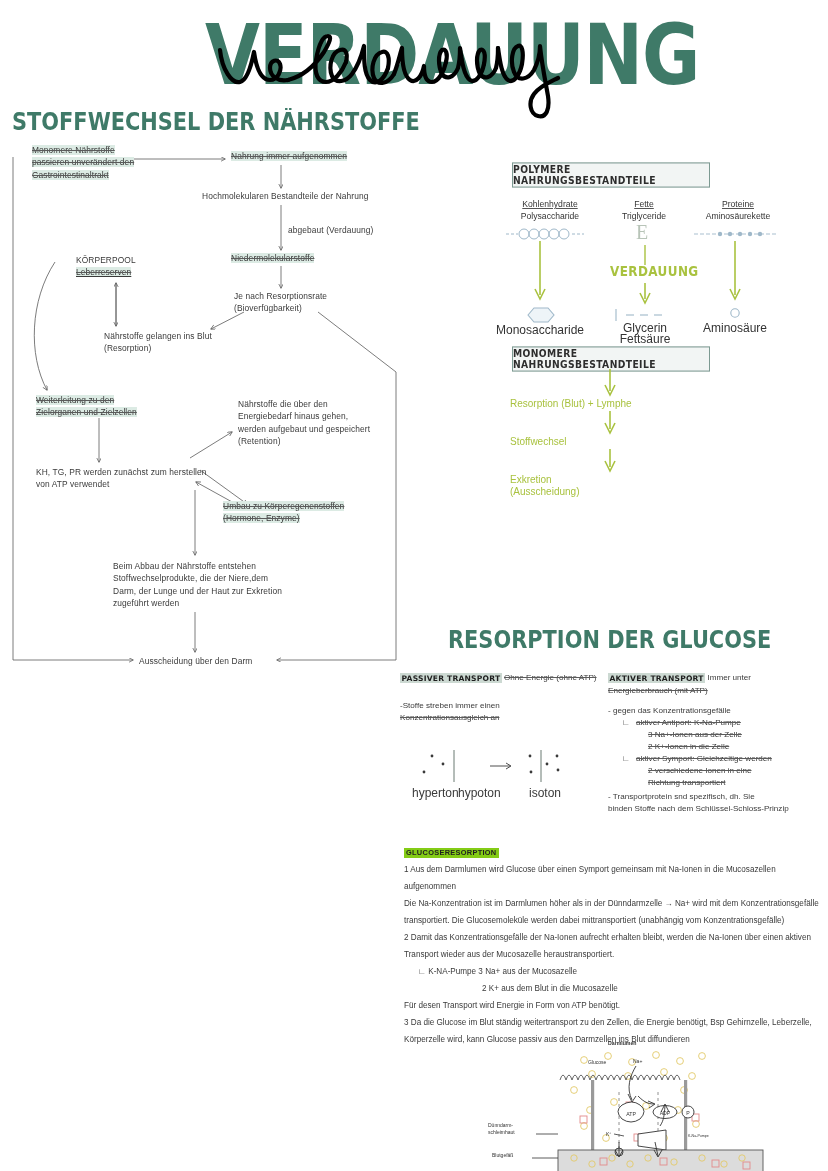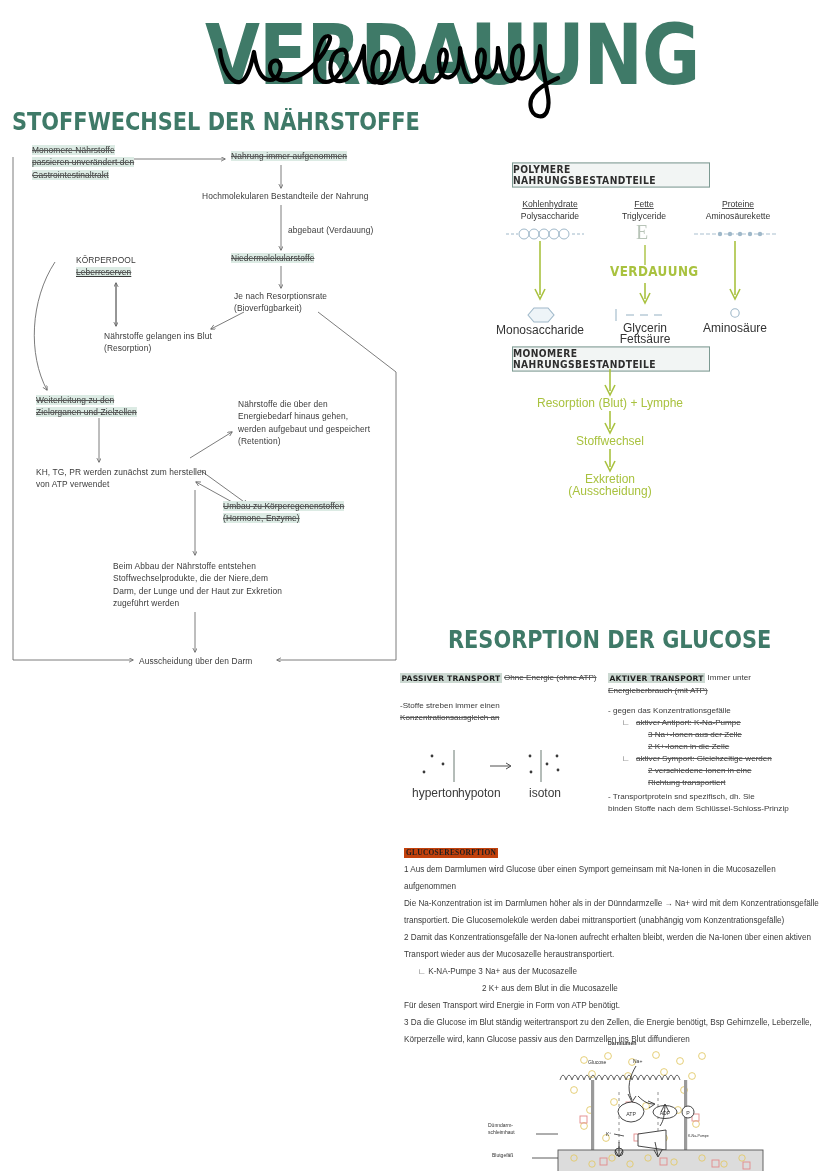--- a/index.html
+++ b/index.html
@@ -67,43 +67,43 @@
   .col-label{
     position:absolute; font-size:12px; line-height:11px; color:#333;
     text-align:center; width:110px;
   }
   .verdauung-lbl{
     position:absolute; color:#a9c23f; font-family:"DejaVu Sans",sans-serif;
     font-weight:bold; font-size:12px; letter-spacing:0.4px;
     transform:scaleY(1.1);
   }
   .greenflow{
-    position:absolute; color:#a9c23f; font-size:12px; text-align:center;
+    position:absolute; color:#a9c23f; font-size:10px; 
     width:200px; line-height:11.5px;
   }
 
   
   #transport{left:400px; top:672px; width:428px; height:160px;}
   .tcol{position:absolute; font-size:8.1px; line-height:12.2px; color:#3a3a3a;}
   .tag{
     font-family:"DejaVu Sans", sans-serif; font-weight:bold; font-size:7.6px;
     background:#ccd9d2; padding:0.5px 1.5px; letter-spacing:0.2px; color:#1f1f1f;
   }
   .sk{ text-decoration:line-through; text-decoration-color:#5b5b5b;
        text-decoration-thickness:0.7px;}
 
   
   #tonicity{left:410px; top:748px; width:190px; height:62px;}
   .ton-lbl{position:absolute; font-size:12px; color:#3a3a3a;}
 
   
   #gluco{left:404px; top:841px; width:420px;}
   #gluco .hd{
-    font-family:Liberation Serif, serif; font-weight:bold; font-size:7.4px;
-    background:#c2410c; display:inline-block; padding:0.5px 2px; letter-spacing:0.3px;
+    font-family:Liberation Sans, sans-serif; font-weight:bold; font-size:7.4px;
+    background:#84cc16; display:inline-block; padding:0.5px 2px; letter-spacing:0.3px;
     color:#1f1f1f; margin-bottom:3px;
   }
   #gluco p{margin:0; font-size:8.15px; line-height:17px; color:#3a3a3a;}
   .indent1{padding-left:14px;}
   .indent2{padding-left:78px;}
 
   
   #cellfig{left:488px; top:1040px; width:340px; height:131px;}
   .figlbl{position:absolute; font-size:5.2px; color:#333; font-weight:bold;}
   .figlbl2{position:absolute; font-size:5px; color:#333;}

